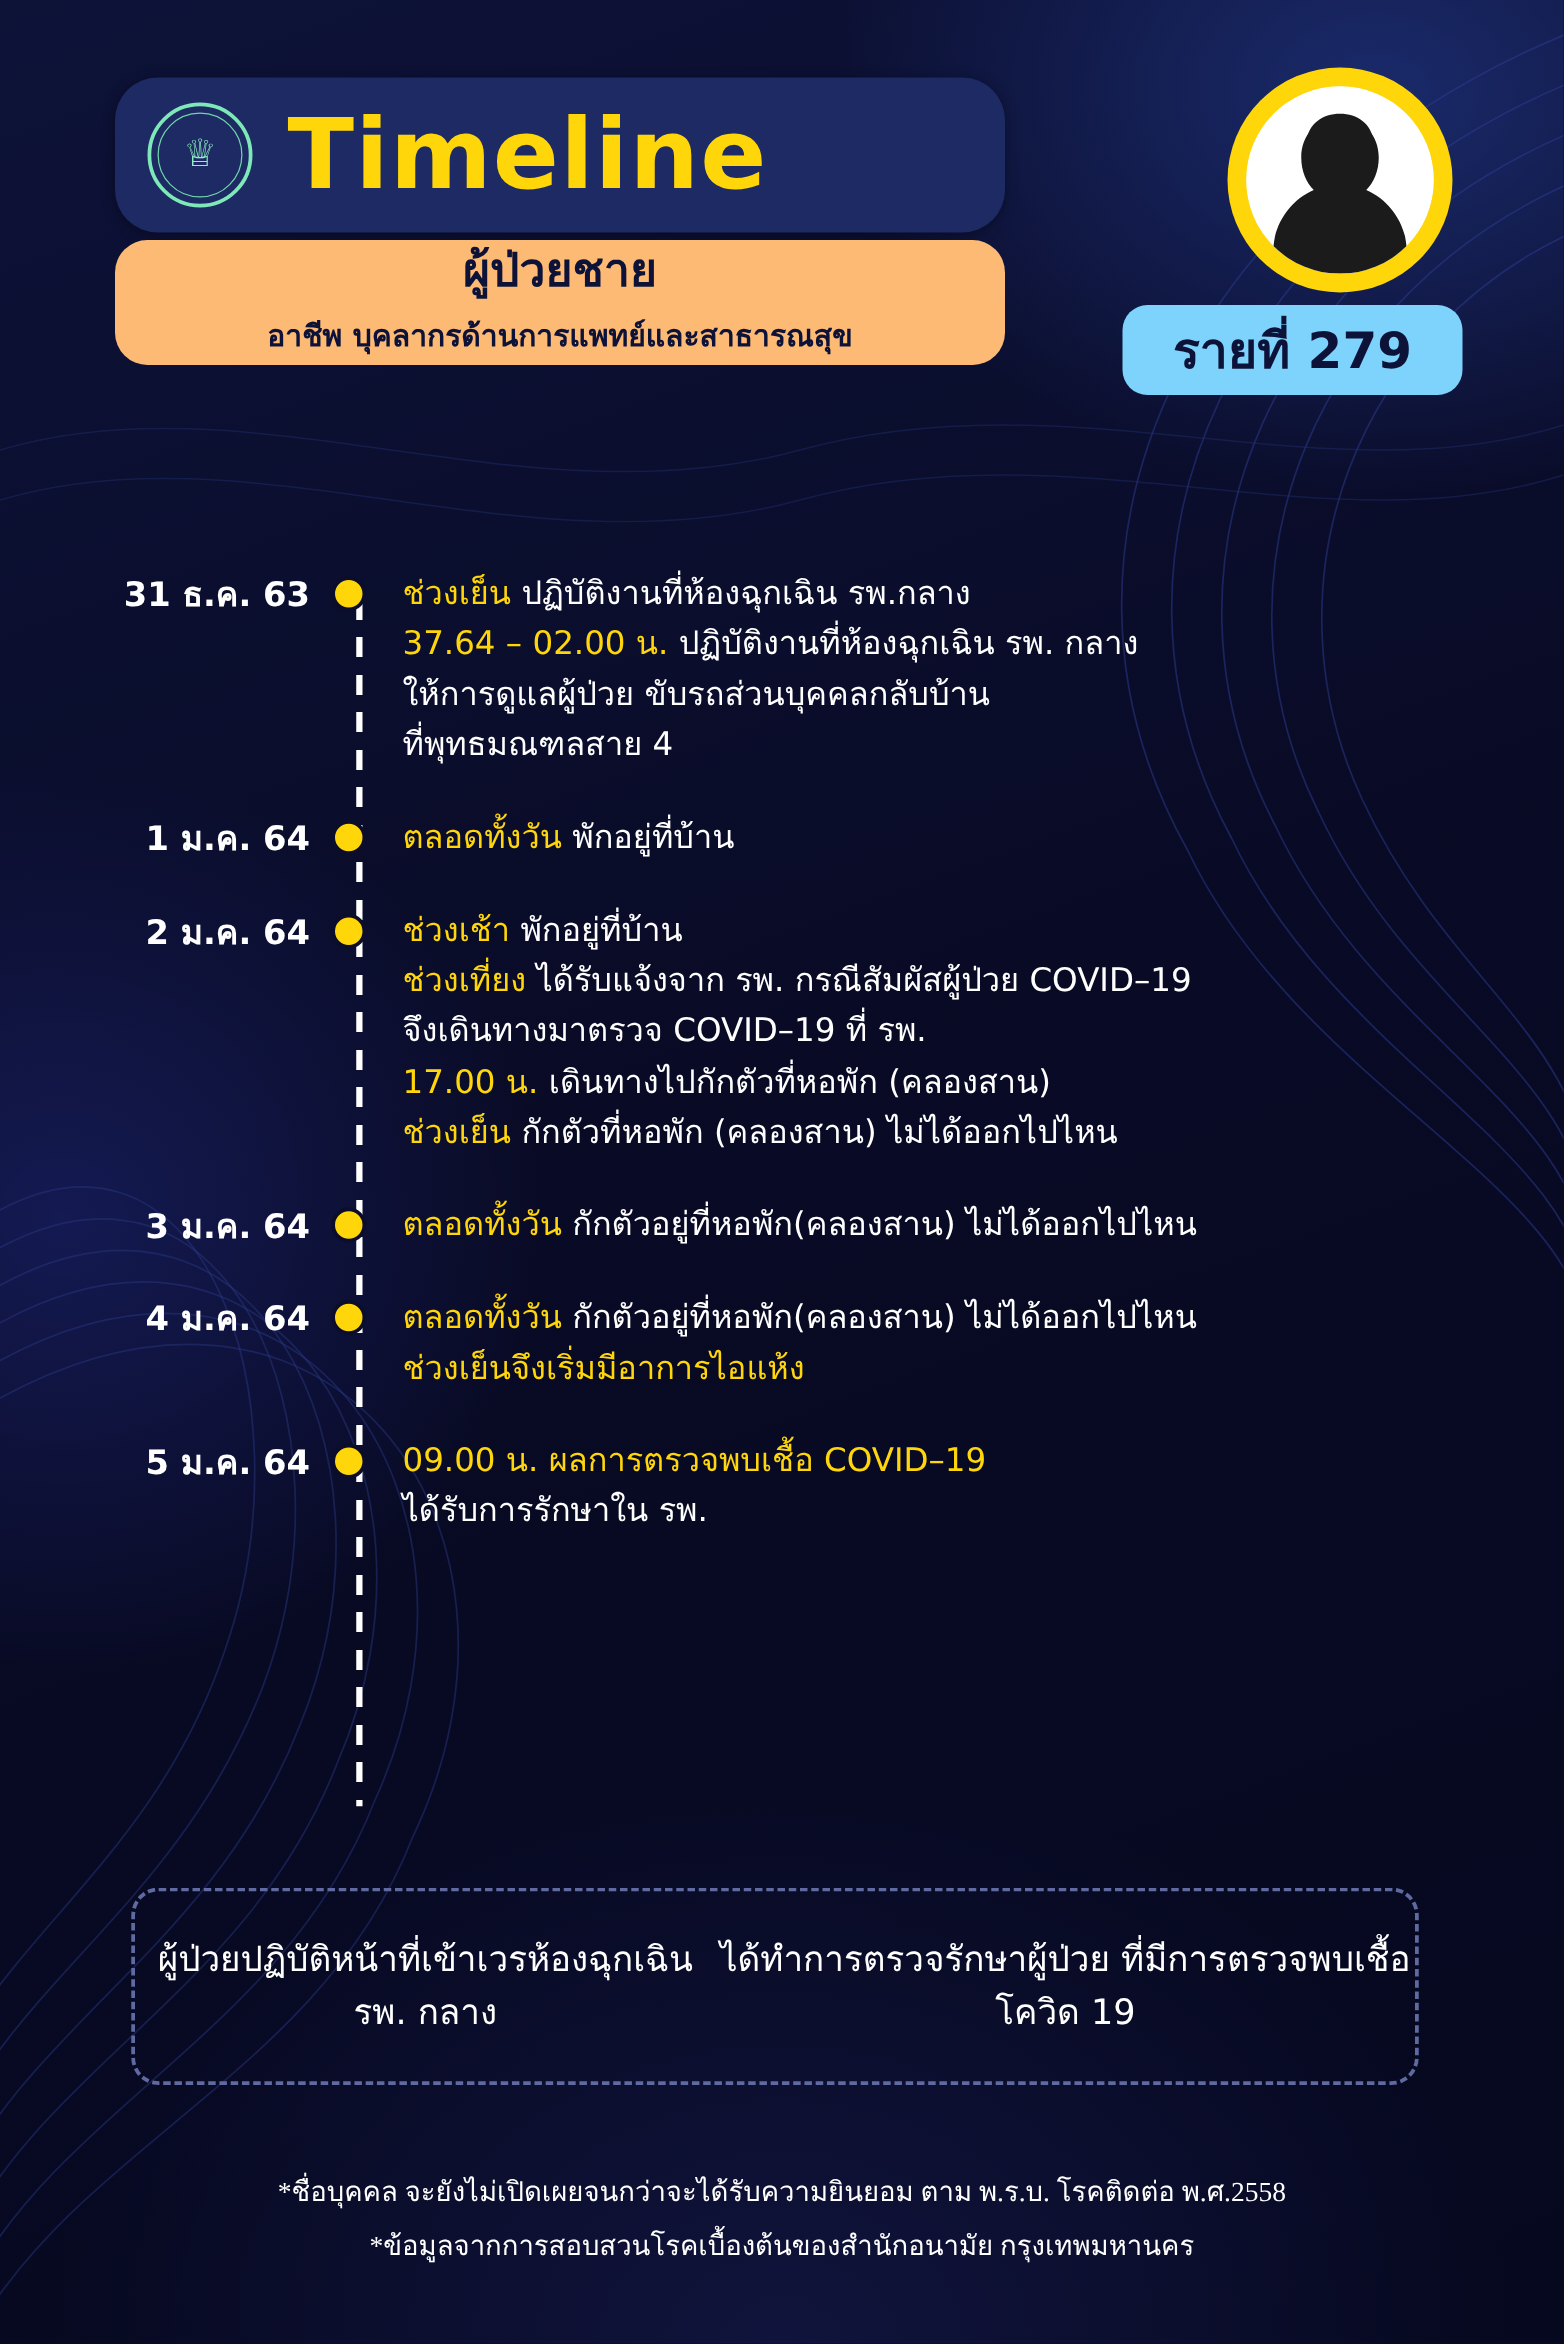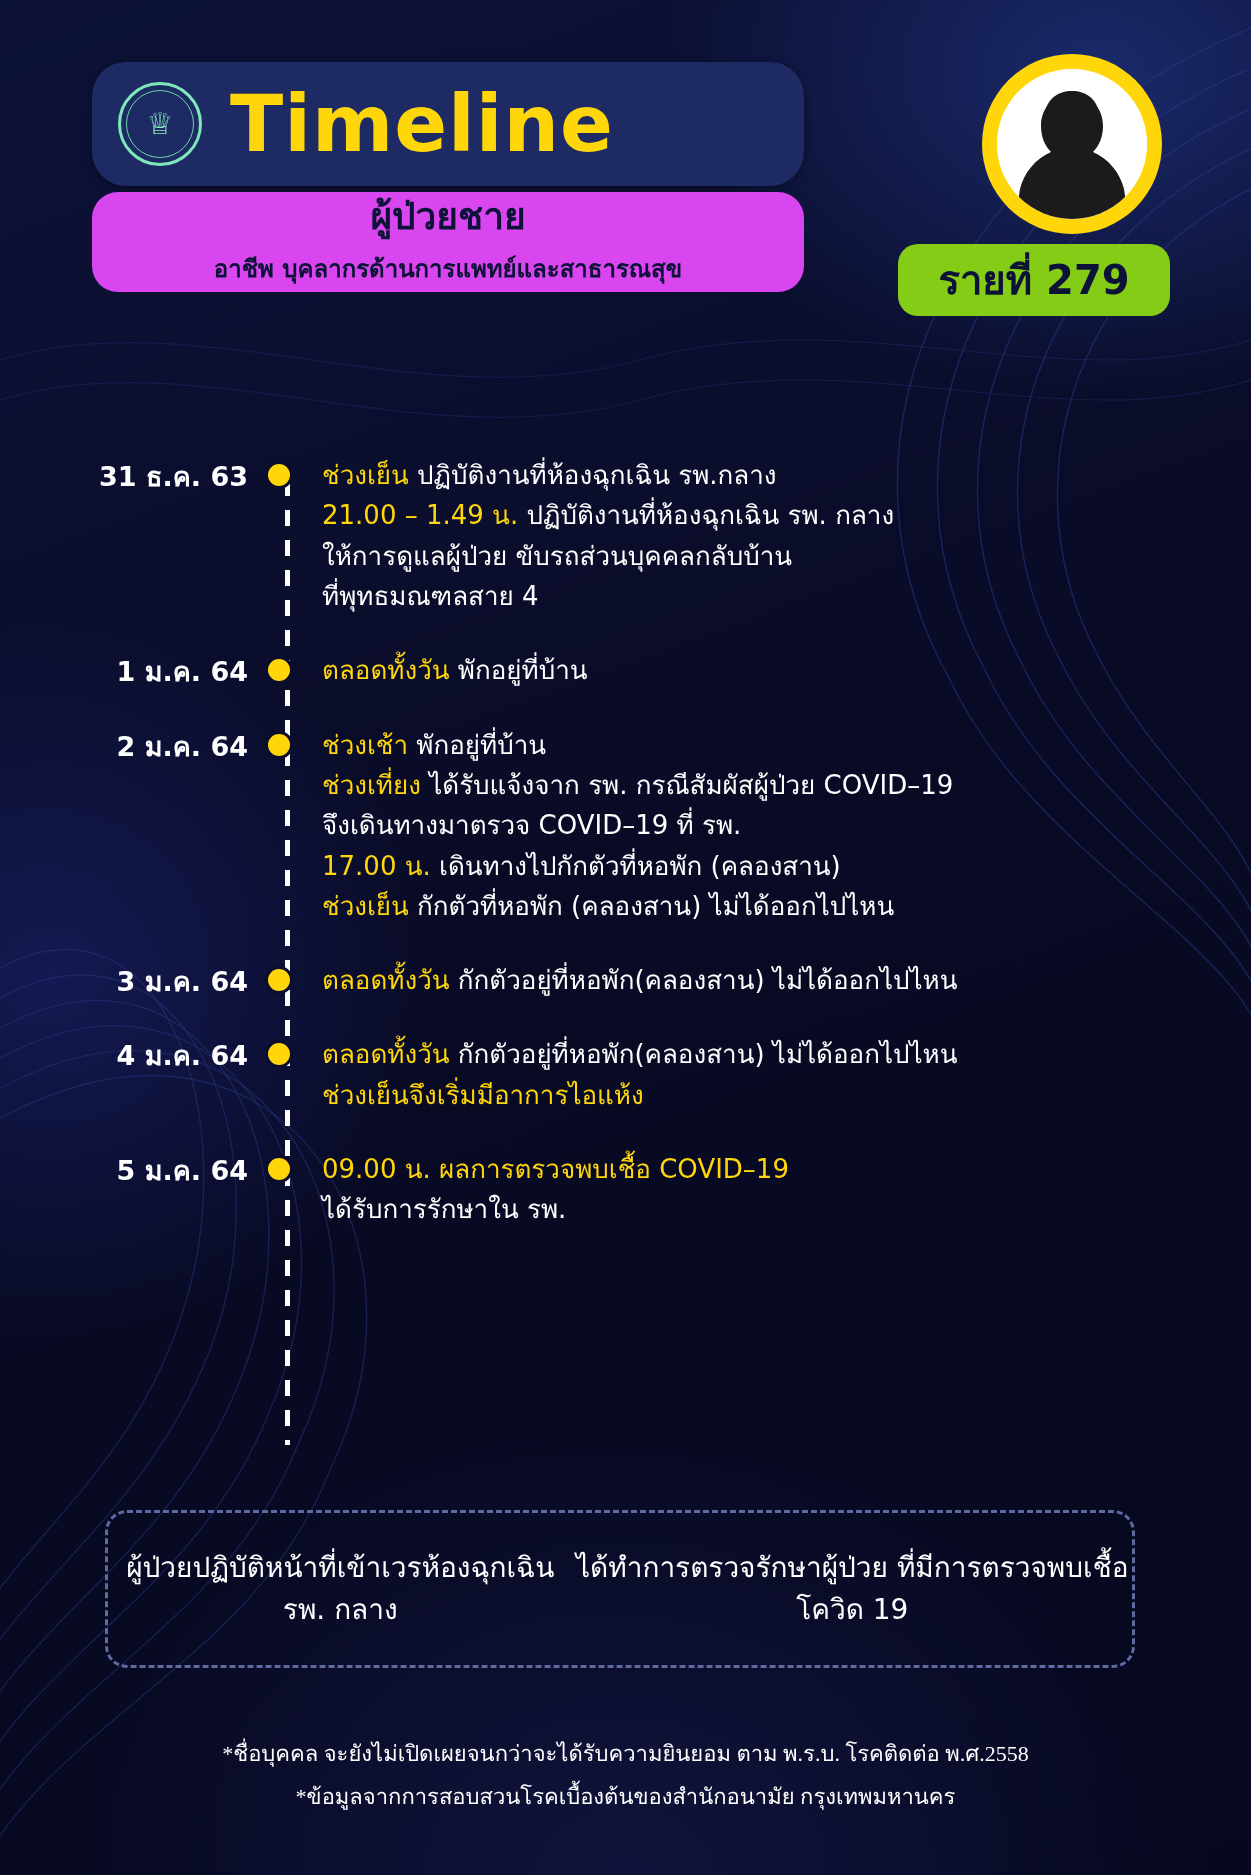--- a/index.html
+++ b/index.html
@@ -56,21 +56,21 @@
     color: #ffd60a;
     font-size: 78px;
     font-weight: 700;
     letter-spacing: 1px;
     font-family: "DejaVu Sans", "Liberation Sans", sans-serif;
   }
 
   .subject-pill {
     position: absolute; left: 0; top: 130px;
     width: 712px; height: 100px;
-    background: #d946ef;
+    background: #fdba74;
     border-radius: 26px;
     display: flex; flex-direction: column; align-items: center; justify-content: center;
     color: #0d1238;
   }
   .subject-pill .line1 { font-size: 37px; font-weight: 700; line-height: 1.15; }
   .subject-pill .line2 { font-size: 24px; font-weight: 700; margin-top: 10px; }
 
   .avatar-wrap {
     position: absolute; right: 0; top: -8px;
     width: 180px; height: 180px; border-radius: 50%;
@@ -79,21 +79,21 @@
   }
   .avatar-inner {
     width: 150px; height: 150px; border-radius: 50%;
     background: #ffffff; overflow: hidden; position: relative;
   }
   .avatar-inner svg { position: absolute; left: 0; top: 0; }
 
   .case-pill {
     position: absolute; right: -8px; top: 182px;
     min-width: 272px; height: 72px; padding: 0 30px;
-    background: #84cc16; border-radius: 20px;
+    background: #7dd3fc; border-radius: 20px;
     display: flex; align-items: center; justify-content: center;
     color: #0d1238; font-size: 40px; font-weight: 700;
   }
 
   
   .timeline { position: absolute; top: 430px; left: 0; width: 1228px; margin-top: 28px; }
   .tl-line {
     position: absolute;
     left: 285px; top: 22px;
     width: 5px; height: 965px;
@@ -189,21 +189,21 @@
   <div class="timeline">
     <div class="tl-line"></div>
 
     <div class="row">
       <div class="date">31 ธ.ค. 63</div>
       <div class="dot-col">
           <span class="dot"></span>
         </div>
       <div class="content">
         <p><span class="hl">ช่วงเย็น</span><span> ปฏิบัติงานที่ห้องฉุกเฉิน รพ.กลาง</span></p>
-        <p><span class="hl">21.00 – 1.49 น.</span><span>  ปฏิบัติงานที่ห้องฉุกเฉิน รพ. กลาง</span></p>
+        <p><span class="hl">37.64 – 02.00 น.</span><span>  ปฏิบัติงานที่ห้องฉุกเฉิน รพ. กลาง</span></p>
         <p><span>ให้การดูแลผู้ป่วย ขับรถส่วนบุคคลกลับบ้าน</span></p>
         <p><span>ที่พุทธมณฑลสาย 4</span></p>
       </div>
     </div>
     <div class="gap"></div>
 
     <div class="row">
       <div class="date">1 ม.ค. 64</div>
       <div class="dot-col">
           <span class="dot"></span>

